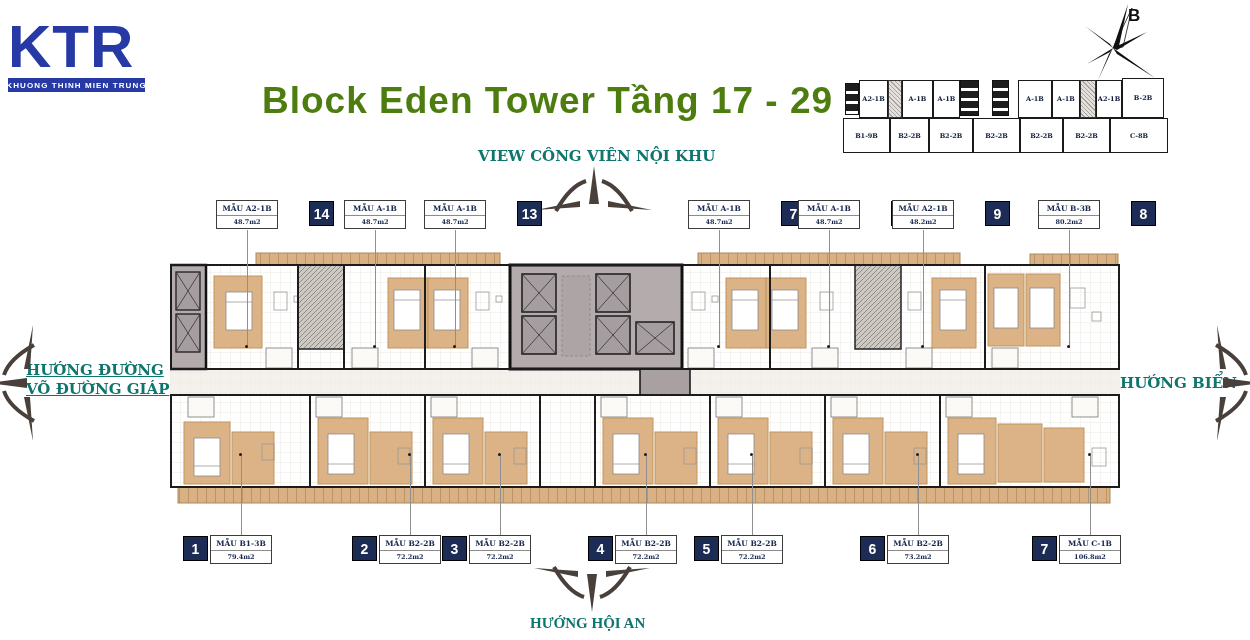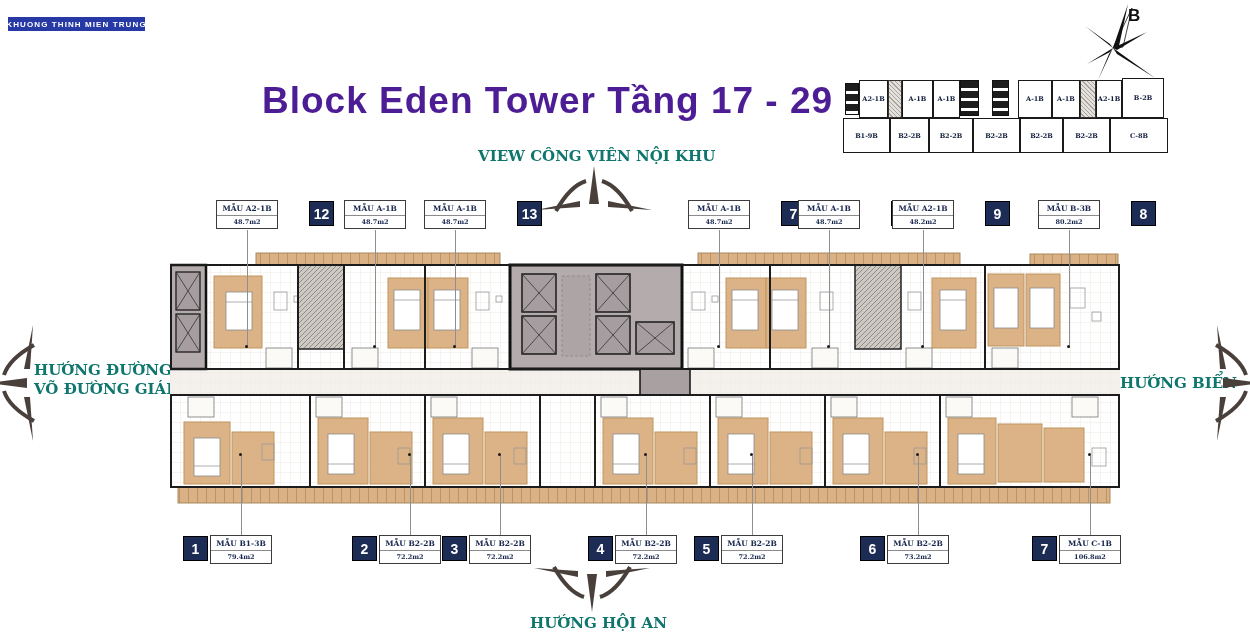--- a/index.html
+++ b/index.html
@@ -6,21 +6,21 @@
   body{width:1250px;height:640px;position:relative;overflow:hidden;background:#ffffff;
        font-family:"Liberation Sans",sans-serif;}
   
   .logo{position:absolute;left:8px;top:16px;}
   .logo-ktr{font:bold 60px "Liberation Sans",sans-serif;color:#2639a4;line-height:1.02;letter-spacing:1px;}
   .logo-bar{margin-top:1px;width:137px;height:14px;background:#2639a4;color:#fff;
             font:bold 8px "Liberation Sans",sans-serif;letter-spacing:1.1px;
             display:flex;align-items:center;justify-content:center;white-space:nowrap;}
   
   .title{position:absolute;left:262px;top:80px;font:bold 37px "Liberation Sans",sans-serif;
-         color:#4c1d95;letter-spacing:1px;white-space:nowrap;}
+         color:#4d7c0f;letter-spacing:1px;white-space:nowrap;}
   
   .dir{position:absolute;font:bold 15px "DejaVu Serif","Liberation Serif",serif;color:#0f766e;
        text-align:left;line-height:1.25;white-space:nowrap;}
   
   .compass{position:absolute;left:1083px;top:2px;}
   .compass-b{position:absolute;left:1128px;top:6px;font:bold 17px "Liberation Sans",sans-serif;color:#111;}
   
   .mm{position:absolute;left:843px;top:75px;width:335px;height:80px;}
   .mmc{position:absolute;border:1px solid #1a1a1a;background:#fff;display:flex;align-items:center;
        justify-content:center;font:bold 6.5px "DejaVu Serif","Liberation Serif",serif;color:#101c3a;
@@ -41,20 +41,21 @@
         font:bold 14px "Liberation Sans",sans-serif;display:flex;align-items:center;justify-content:center;
         margin-top:1px;box-sizing:border-box;}
   .lead{position:absolute;width:1px;background:#8f8f8f;}
   .dot{position:absolute;width:3px;height:3px;background:#1a1a1a;border-radius:50%;}
   .arrow-wrap{position:absolute;width:116px;height:50px;}
 </style>
 </head>
 <body>
 
 <div class="logo">
+  <div class="logo-ktr">KTR</div>
   <div class="logo-bar">KHUONG THINH MIEN TRUNG</div>
 </div>
 
 <div class="title">Block Eden Tower Tầng 17 - 29</div>
 
 <div class="compass">
   <svg width="78" height="80" viewBox="0 0 78 80">
     <g fill="#111">
       <path d="M30 46 L45 2 L36 44 Z"></path>
       <path d="M30 46 L49 6 L40 45 Z" fill="none" stroke="#111" stroke-width="0.8"></path>
@@ -84,26 +85,26 @@
   <div class="mmc" style="left:0px;top:43px;width:47px;height:35px;">B1-9B</div>
   <div class="mmc" style="left:47px;top:43px;width:39px;height:35px;">B2-2B</div>
   <div class="mmc" style="left:86px;top:43px;width:44px;height:35px;">B2-2B</div>
   <div class="mmc" style="left:130px;top:43px;width:47px;height:35px;">B2-2B</div>
   <div class="mmc" style="left:177px;top:43px;width:43px;height:35px;">B2-2B</div>
   <div class="mmc" style="left:220px;top:43px;width:47px;height:35px;">B2-2B</div>
   <div class="mmc" style="left:267px;top:43px;width:58px;height:35px;">C-8B</div>
 </div>
 
 <div class="dir" style="left:478px;top:147px;width:240px;">VIEW CÔNG VIÊN NỘI KHU</div>
-<div class="dir" style="left:34px;top:361px;width:152px;">
+<div class="dir" style="left:26px;top:361px;width:152px;text-decoration:underline;">
   <span>HƯỚNG ĐƯỜNG</span><br>
   <span>VÕ ĐƯỜNG GIÁP</span>
 </div>
 <div class="dir" style="left:1120px;top:374px;width:104px;">HƯỚNG BIỂN</div>
-<div class="dir" style="left:530px;top:614px;width:128px;">HƯỚNG HỘI AN</div>
+<div class="dir" style="left:530px;top:614px;width:128px;font-family:Liberation Serif, serif;">HƯỚNG HỘI AN</div>
 
 <div class="arrow-wrap" style="left:536px;top:166px;">
   <svg width="116" height="50" viewBox="0 0 116 50">
     <g fill="#49403b" stroke="none">
       <path d="M58 0 L53 38 L63 38 Z"></path>
       <path d="M0 44 L44 35 L44 41 Z"></path>
       <path d="M116 44 L72 35 L72 41 Z"></path>
     </g>
     <path d="M20 45 Q34 20 50 15" fill="none" stroke="#49403b" stroke-width="4"></path>
     <path d="M96 45 Q82 20 66 15" fill="none" stroke="#49403b" stroke-width="4"></path>
@@ -326,21 +327,21 @@
     <div class="dot" style="left:916px;top:453px;"></div>
   <div class="lead" style="left:1090px;top:456px;height:79px;"></div>
     <div class="dot" style="left:1088px;top:453px;"></div>
 </div>
 
 <div class="ulabel top" style="left:216px;">
   <div class="ubox">
       <div class="umodel">MẪU A2-1B</div>
       <div class="uarea">48.7m2</div>
     </div>
-  <div class="unum">12</div>
+  <div class="unum">14</div>
 </div>
 <div class="ulabel top" style="left:344px;">
   <div class="ubox">
       <div class="umodel">MẪU A-1B</div>
       <div class="uarea">48.7m2</div>
     </div>
   <div class="unum">13</div>
 </div>
 <div class="ulabel top" style="left:424px;">
   <div class="ubox">

